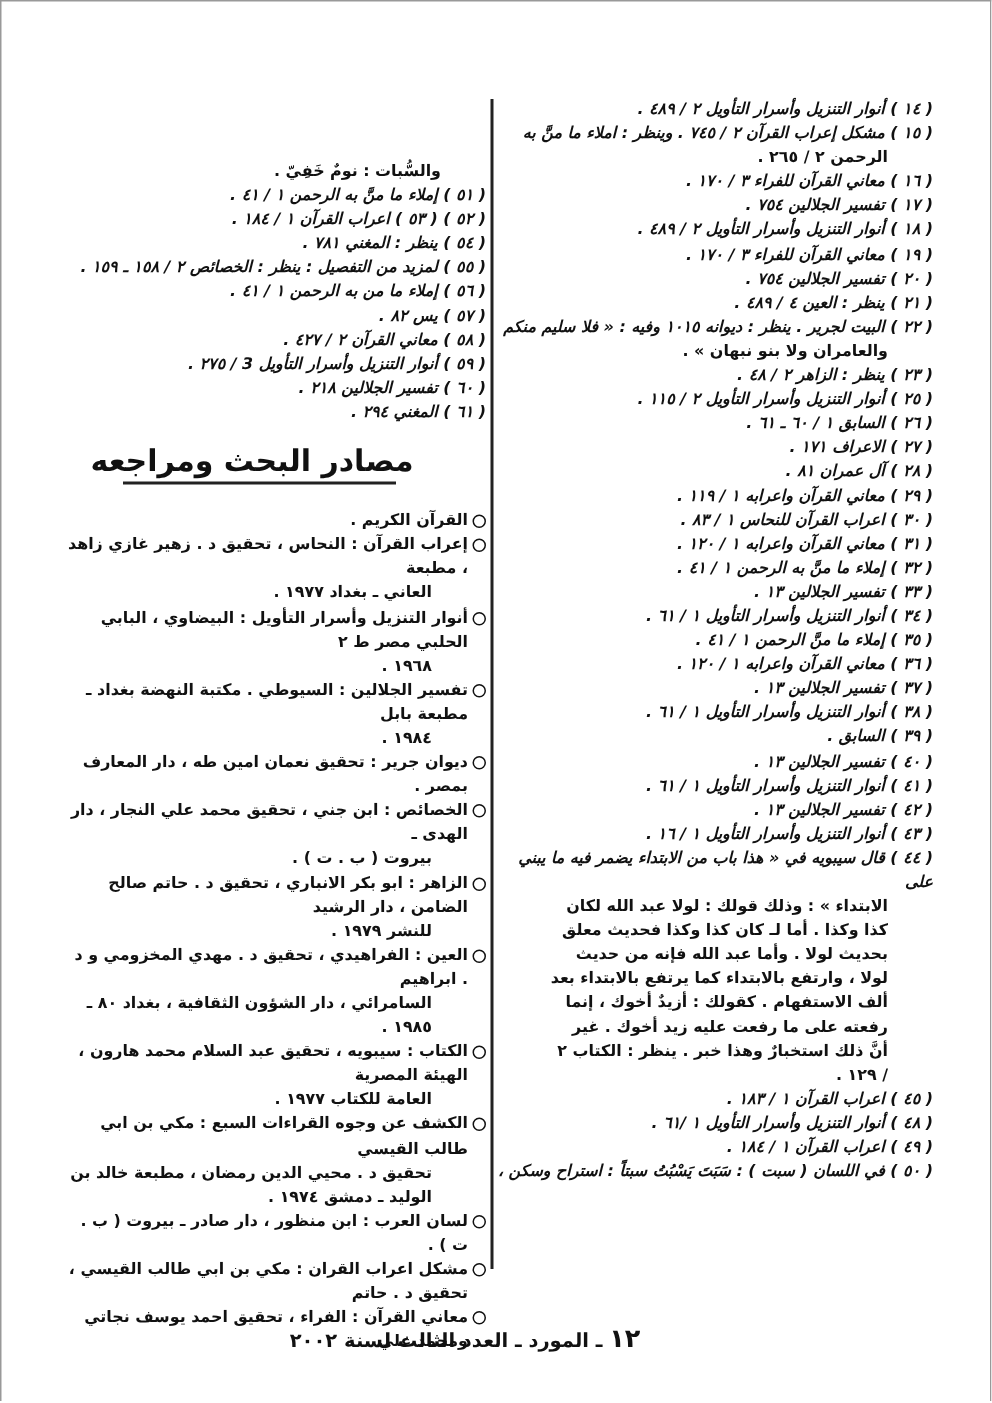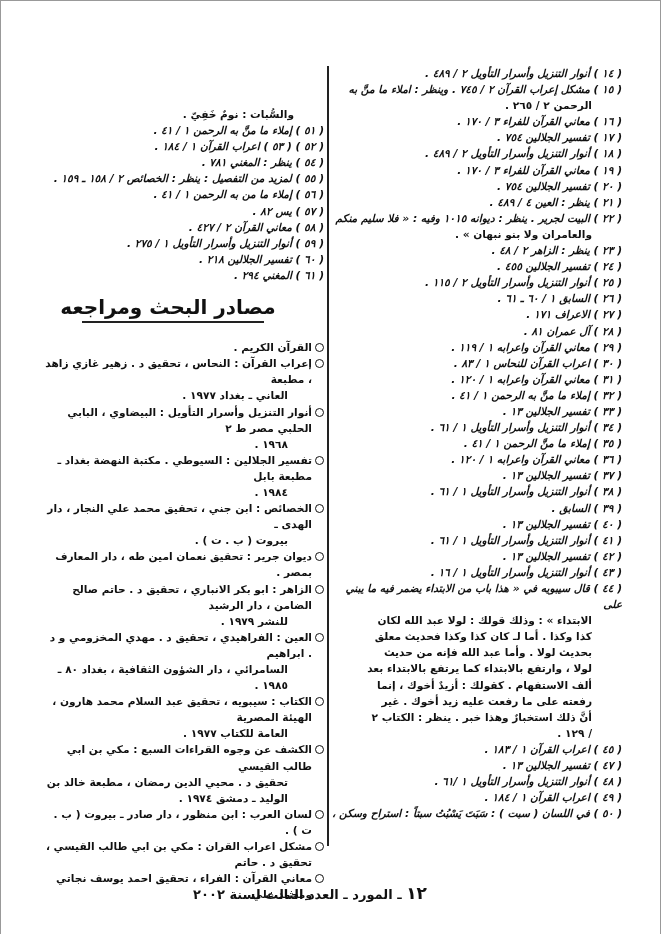--- a/index.html
+++ b/index.html
@@ -55,21 +55,20 @@
     <div class="hang">الرحمن ٢ / ٢٦٥ .</div>
     <div class="note"><span class="num">( ١٦ )</span> <span>معاني القرآن للفراء ٣ / ١٧٠ .</span></div>
     <div class="note"><span class="num">( ١٧ )</span> <span>تفسير الجلالين ٧٥٤ .</span></div>
     <div class="note"><span class="num">( ١٨ )</span> <span>أنوار التنزيل وأسرار التأويل ٢ / ٤٨٩ .</span></div>
     <div class="note"><span class="num">( ١٩ )</span> <span>معاني القرآن للفراء ٣ / ١٧٠ .</span></div>
     <div class="note"><span class="num">( ٢٠ )</span> <span>تفسير الجلالين ٧٥٤ .</span></div>
     <div class="note"><span class="num">( ٢١ )</span> <span>ينظر : العين ٤ / ٤٨٩ .</span></div>
     <div class="note"><span class="num">( ٢٢ )</span> <span>البيت لجرير . ينظر : ديوانه ١٠١٥ وفيه : « فلا سليم منكم</span></div>
     <div class="hang">والعامران ولا بنو نبهان » .</div>
     <div class="note"><span class="num">( ٢٣ )</span> <span>ينظر : الزاهر ٢ / ٤٨ .</span></div>
-    <div class="note"><span class="num">( ٢٤ )</span> <span>تفسير الجلالين ٤٥٥ .</span></div>
     <div class="note"><span class="num">( ٢٥ )</span> <span>أنوار التنزيل وأسرار التأويل ٢ / ١١٥ .</span></div>
     <div class="note"><span class="num">( ٢٦ )</span> <span>السابق ١ / ٦٠ ـ ٦١ .</span></div>
     <div class="note"><span class="num">( ٢٧ )</span> <span>الاعراف ١٧١ .</span></div>
     <div class="note"><span class="num">( ٢٨ )</span> <span>آل عمران ٨١ .</span></div>
     <div class="note"><span class="num">( ٢٩ )</span> <span>معاني القرآن واعرابه ١ / ١١٩ .</span></div>
     <div class="note"><span class="num">( ٣٠ )</span> <span>اعراب القرآن للنحاس ١ / ٨٣ .</span></div>
     <div class="note"><span class="num">( ٣١ )</span> <span>معاني القرآن واعرابه ١ / ١٢٠ .</span></div>
     <div class="note"><span class="num">( ٣٢ )</span> <span>إملاء ما منَّ به الرحمن ١ / ٤١ .</span></div>
     <div class="note"><span class="num">( ٣٣ )</span> <span>تفسير الجلالين ١٣ .</span></div>
     <div class="note"><span class="num">( ٣٤ )</span> <span>أنوار التنزيل وأسرار التأويل ١ / ٦١ .</span></div>
@@ -78,39 +77,38 @@
     <div class="note"><span class="num">( ٣٧ )</span> <span>تفسير الجلالين ١٣ .</span></div>
     <div class="note"><span class="num">( ٣٨ )</span> <span>أنوار التنزيل وأسرار التأويل ١ / ٦١ .</span></div>
     <div class="note"><span class="num">( ٣٩ )</span> <span>السابق .</span></div>
     <div class="note"><span class="num">( ٤٠ )</span> <span>تفسير الجلالين ١٣ .</span></div>
     <div class="note"><span class="num">( ٤١ )</span> <span>أنوار التنزيل وأسرار التأويل ١ / ٦١ .</span></div>
     <div class="note"><span class="num">( ٤٢ )</span> <span>تفسير الجلالين ١٣ .</span></div>
     <div class="note"><span class="num">( ٤٣ )</span> <span>أنوار التنزيل وأسرار التأويل ١ / ١٦ .</span></div>
     <div class="note"><span class="num">( ٤٤ )</span> <span>قال سيبويه في « هذا باب من الابتداء يضمر فيه ما يبني على</span></div>
     <div class="hang">الابتداء » : وذلك قولك : لولا عبد الله لكان كذا وكذا . أما لـ كان كذا وكذا فحديث معلق بحديث لولا . وأما عبد الله فإنه من حديث لولا ، وارتفع بالابتداء كما يرتفع بالابتداء بعد ألف الاستفهام . كقولك : أزيدٌ أخوك ، إنما رفعته على ما رفعت عليه زيد أخوك . غير أنَّ ذلك استخبارٌ وهذا خبر . ينظر : الكتاب ٢ / ١٢٩ .</div>
     <div class="note"><span class="num">( ٤٥ )</span> <span>اعراب القرآن ١ / ١٨٣ .</span></div>
-    <div class="note"><span class="num">( ٤٧ )</span> <span>تفسير الجلالين ١٣ .</span></div>
     <div class="note"><span class="num">( ٤٨ )</span> <span>أنوار التنزيل وأسرار التأويل ١ /٦١ .</span></div>
     <div class="note"><span class="num">( ٤٩ )</span> <span>اعراب القرآن ١ / ١٨٤ .</span></div>
     <div class="note"><span class="num">( ٥٠ )</span> <span>في اللسان ( سبت ) : سَبَتَ يَسْبُتُ سبتاً : استراح وسكن ،</span></div>
   </div>
 
 <div class="divider"></div>
 
 <div class="col col-left">
   <div class="cont">والسُّبات : نومٌ خَفِيّ .</div>
   <div id="leftNotes">
       <div class="note"><span class="num">( ٥١ )</span> <span>إملاء ما منَّ به الرحمن ١ / ٤١ .</span></div>
       <div class="note"><span class="num">( ٥٢ )</span> <span>( ٥٣ ) اعراب القرآن ١ / ١٨٤ .</span></div>
       <div class="note"><span class="num">( ٥٤ )</span> <span>ينظر : المغني ٧٨١ .</span></div>
       <div class="note"><span class="num">( ٥٥ )</span> <span>لمزيد من التفصيل : ينظر : الخصائص ٢ / ١٥٨ ـ ١٥٩ .</span></div>
       <div class="note"><span class="num">( ٥٦ )</span> <span>إملاء ما من به الرحمن ١ / ٤١ .</span></div>
       <div class="note"><span class="num">( ٥٧ )</span> <span>يس ٨٢ .</span></div>
       <div class="note"><span class="num">( ٥٨ )</span> <span>معاني القرآن ٢ / ٤٢٧ .</span></div>
-      <div class="note"><span class="num">( ٥٩ )</span> <span>أنوار التنزيل وأسرار التأويل ١ / ٢٧٥ .</span></div>
+      <div class="note"><span class="num">( ٥٩ )</span> <span>أنوار التنزيل وأسرار التأويل 3 / ٢٧٥ .</span></div>
       <div class="note"><span class="num">( ٦٠ )</span> <span>تفسير الجلالين ٢١٨ .</span></div>
       <div class="note"><span class="num">( ٦١ )</span> <span>المغني ٢٩٤ .</span></div>
     </div>
   <div class="heading">مصادر البحث ومراجعه</div>
   <div class="heading-rule"></div>
   <div id="sourcesList">
       <div class="src">
         <span class="bullet"></span>
         <div>القرآن الكريم .</div>
       </div>
@@ -124,26 +122,26 @@
         <div>أنوار التنزيل وأسرار التأويل : البيضاوي ، البابي الحلبي مصر ط ٢</div>
         <div class="line2">١٩٦٨ .</div>
       </div>
       <div class="src">
         <span class="bullet"></span>
         <div>تفسير الجلالين : السيوطي . مكتبة النهضة بغداد ـ مطبعة بابل</div>
         <div class="line2">١٩٨٤ .</div>
       </div>
       <div class="src">
         <span class="bullet"></span>
-        <div>الخصائص : ابن جني ، تحقيق محمد علي النجار ، دار الهدى ـ</div>
-        <div class="line2">بيروت ( ب . ت ) .</div>
+        <div>ديوان جرير : تحقيق نعمان امين طه ، دار المعارف بمصر .</div>
       </div>
       <div class="src">
         <span class="bullet"></span>
-        <div>ديوان جرير : تحقيق نعمان امين طه ، دار المعارف بمصر .</div>
+        <div>الخصائص : ابن جني ، تحقيق محمد علي النجار ، دار الهدى ـ</div>
+        <div class="line2">بيروت ( ب . ت ) .</div>
       </div>
       <div class="src">
         <span class="bullet"></span>
         <div>الزاهر : ابو بكر الانباري ، تحقيق د . حاتم صالح الضامن ، دار الرشيد</div>
         <div class="line2">للنشر ١٩٧٩ .</div>
       </div>
       <div class="src">
         <span class="bullet"></span>
         <div>العين : الفراهيدي ، تحقيق د . مهدي المخزومي و د . ابراهيم</div>
         <div class="line2">السامرائي ، دار الشؤون الثقافية ، بغداد ٨٠ ـ ١٩٨٥ .</div>

